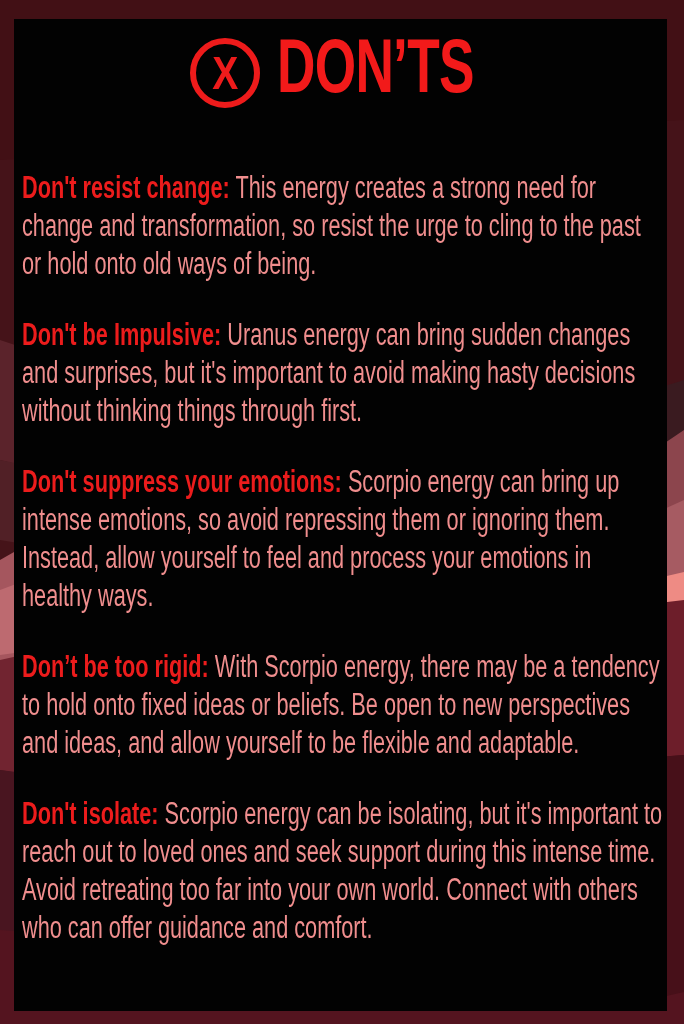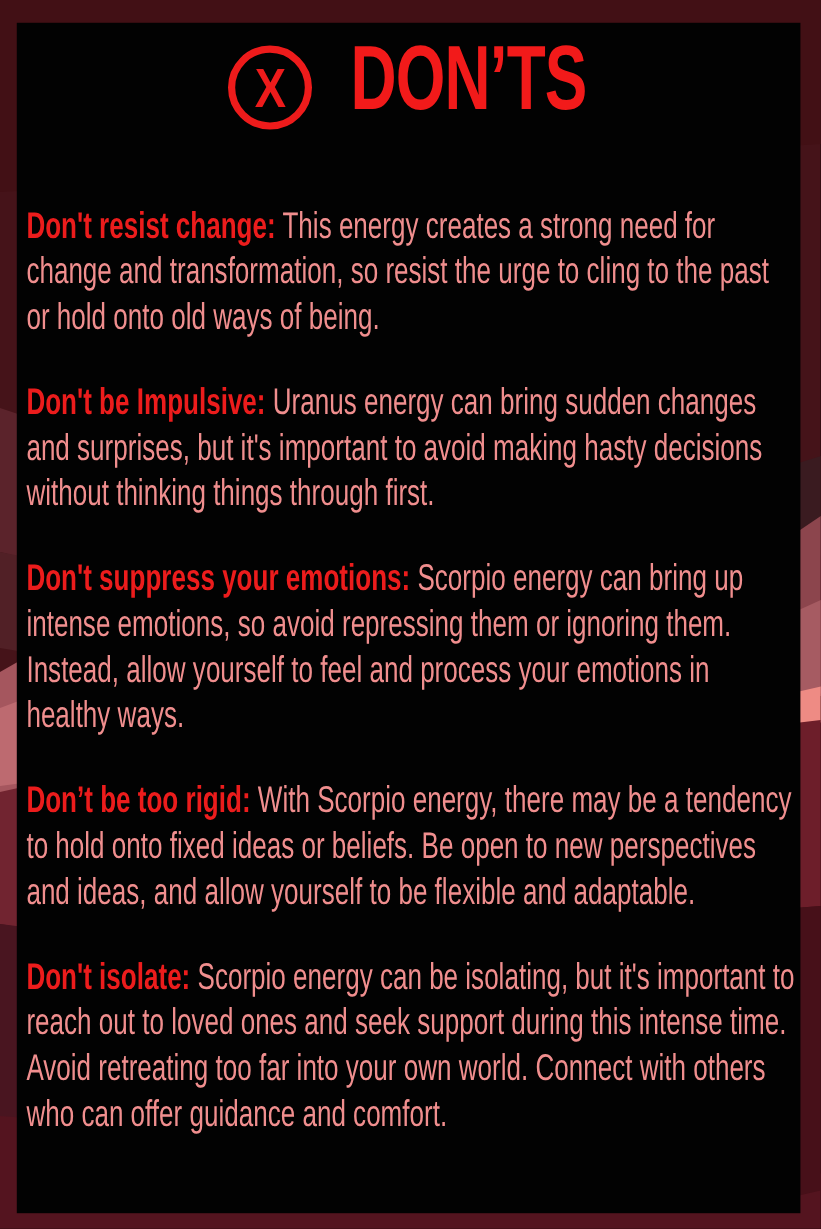--- a/index.html
+++ b/index.html
@@ -48,21 +48,21 @@
   .icon-x .glyph {
     color: #ee1b1b;
     font-weight: bold;
     font-size: 46px;
     line-height: 1;
     transform: scaleX(0.85);
     display: inline-block;
   }
 
   .title-text-wrap {
-    margin: 0 0 0 32px;
+    margin: 0 0 0 17px;
     padding: 0;
     line-height: 76px;
     white-space: nowrap;
   }
   .title-text {
     display: inline-block;
     color: #f21a1a;
     font-size: 76px;
     font-weight: bold;
     letter-spacing: -1px;

